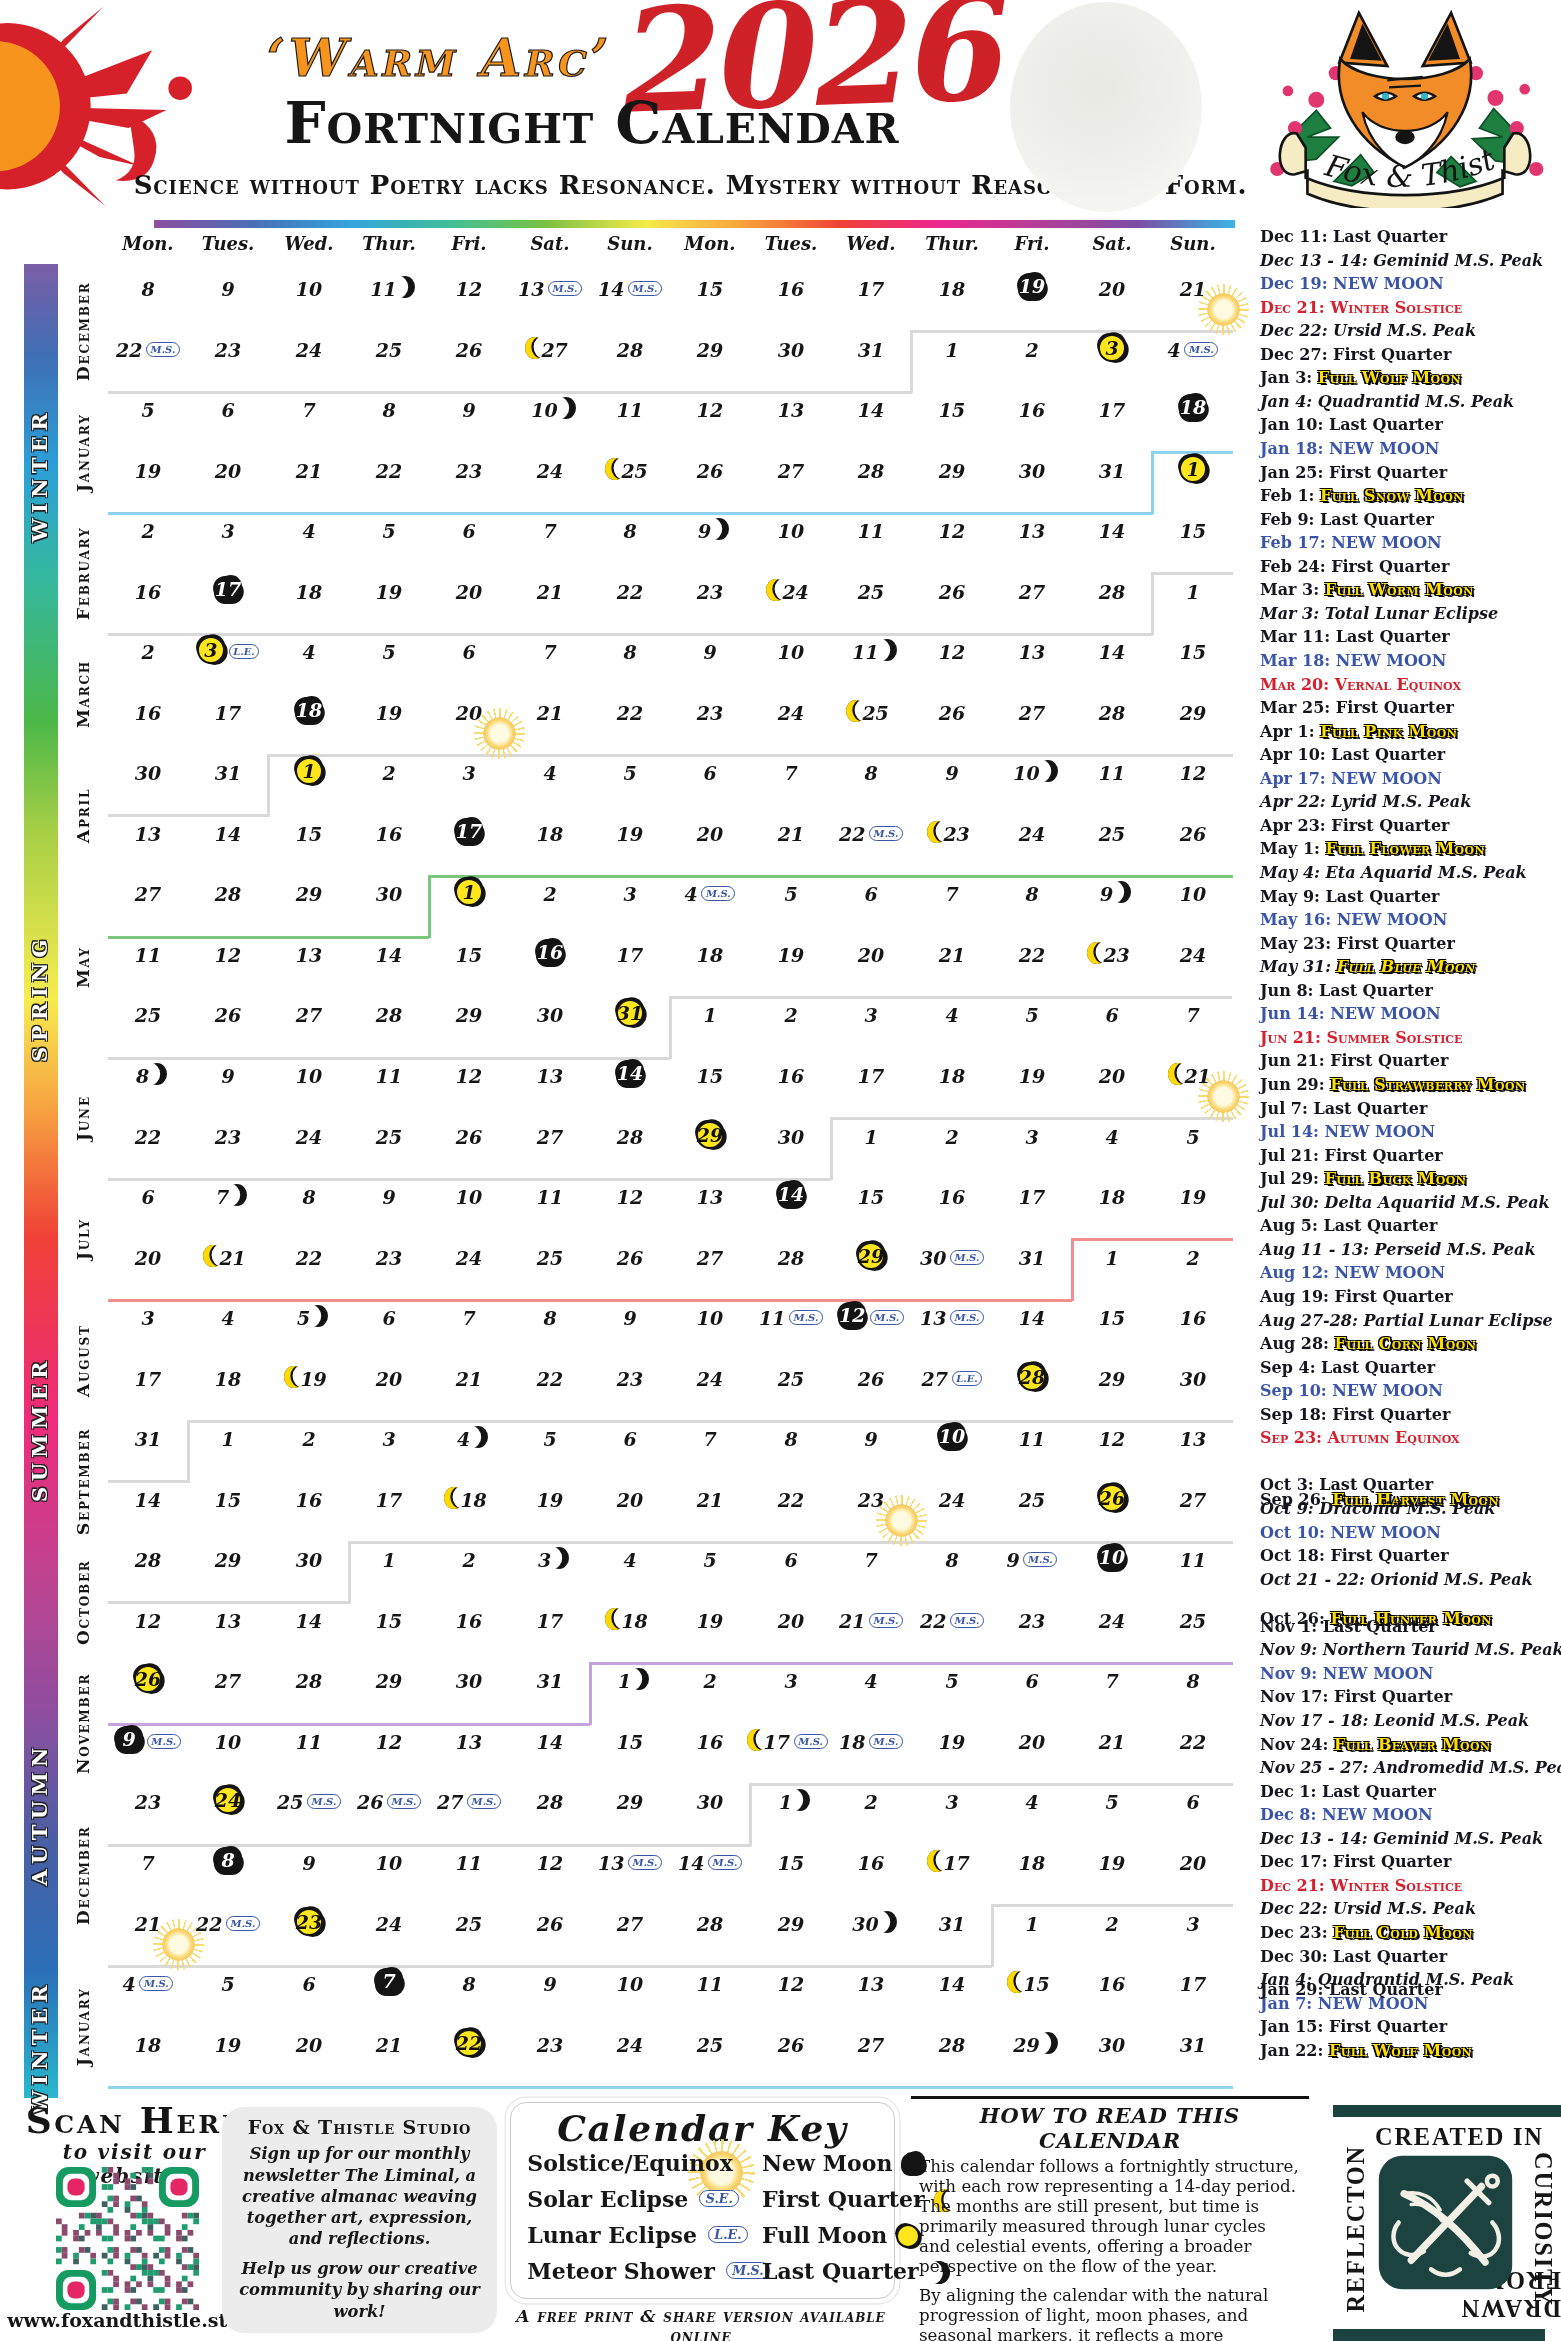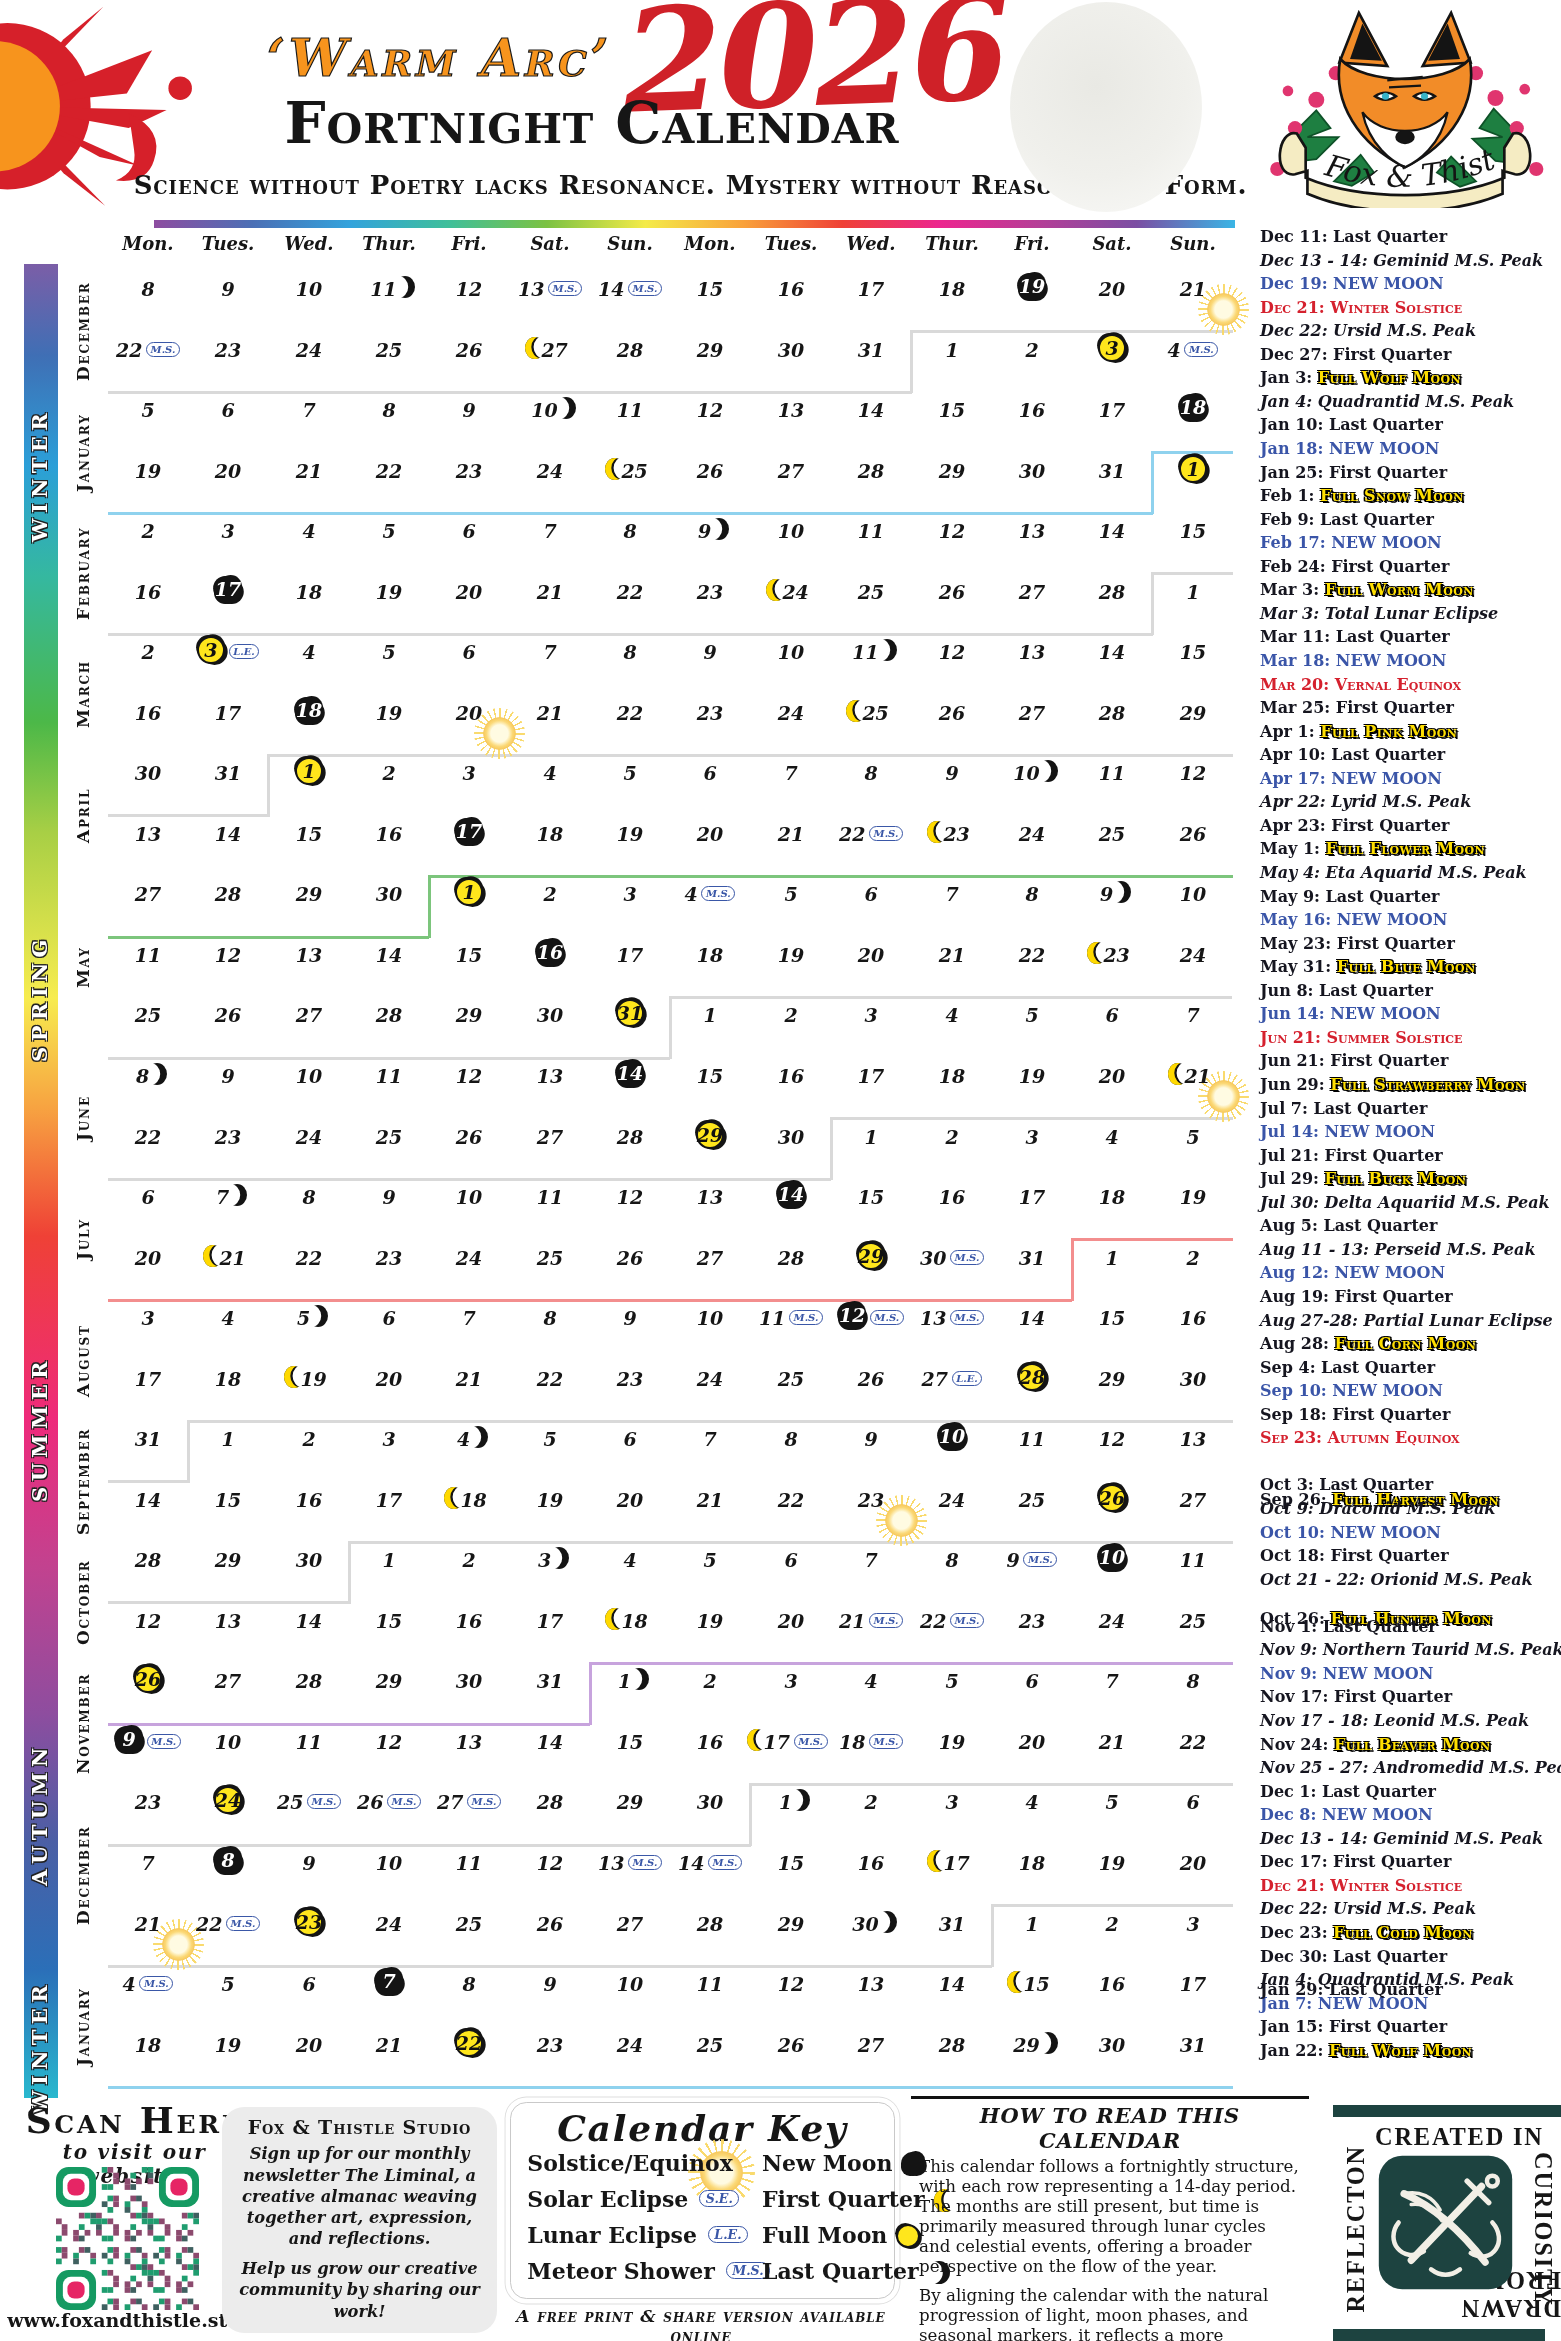--- a/index.html
+++ b/index.html
@@ -1668,21 +1668,21 @@
       <div class="ev ev-full" style="top: 495px;"><span class="d">Apr 1: </span><span class="t">Full Pink Moon</span></div>
       <div class="ev ev-q" style="top: 518px;"><span class="d">Apr 10: </span><span class="t">Last Quarter</span></div>
       <div class="ev ev-nm" style="top: 542px;"><span class="d">Apr 17: </span><span class="t">NEW MOON</span></div>
       <div class="ev ev-ms" style="top: 565px;"><span class="d">Apr 22: </span><span class="t">Lyrid M.S. Peak</span></div>
       <div class="ev ev-q" style="top: 589px;"><span class="d">Apr 23: </span><span class="t">First Quarter</span></div>
       <div class="ev ev-full" style="top: 612px;"><span class="d">May 1: </span><span class="t">Full Flower Moon</span></div>
       <div class="ev ev-ms" style="top: 636px;"><span class="d">May 4: </span><span class="t">Eta Aquarid M.S. Peak</span></div>
       <div class="ev ev-q" style="top: 660px;"><span class="d">May 9: </span><span class="t">Last Quarter</span></div>
       <div class="ev ev-nm" style="top: 683px;"><span class="d">May 16: </span><span class="t">NEW MOON</span></div>
       <div class="ev ev-q" style="top: 707px;"><span class="d">May 23: </span><span class="t">First Quarter</span></div>
-      <div class="ev ev-full" style="top: 730px;"><span class="d">May 31: </span><span class="t">Full Blue Moon</span></div>
+      <div class="ev ev-full" style="top: 730px; font-style: italic;"><span class="d">May 31: </span><span class="t">Full Blue Moon</span></div>
       <div class="ev ev-q" style="top: 754px;"><span class="d">Jun 8: </span><span class="t">Last Quarter</span></div>
       <div class="ev ev-nm" style="top: 777px;"><span class="d">Jun 14: </span><span class="t">NEW MOON</span></div>
       <div class="ev ev-sol" style="top: 801px;"><span class="d">Jun 21: </span><span class="t">Summer Solstice</span></div>
       <div class="ev ev-q" style="top: 824px;"><span class="d">Jun 21: </span><span class="t">First Quarter</span></div>
       <div class="ev ev-full" style="top: 848px;"><span class="d">Jun 29: </span><span class="t">Full Strawberry Moon</span></div>
       <div class="ev ev-q" style="top: 872px;"><span class="d">Jul 7: </span><span class="t">Last Quarter</span></div>
       <div class="ev ev-nm" style="top: 895px;"><span class="d">Jul 14: </span><span class="t">NEW MOON</span></div>
       <div class="ev ev-q" style="top: 919px;"><span class="d">Jul 21: </span><span class="t">First Quarter</span></div>
       <div class="ev ev-full" style="top: 942px;"><span class="d">Jul 29: </span><span class="t">Full Buck Moon</span></div>
       <div class="ev ev-ms" style="top: 966px;"><span class="d">Jul 30: </span><span class="t">Delta Aquariid M.S. Peak</span></div>

